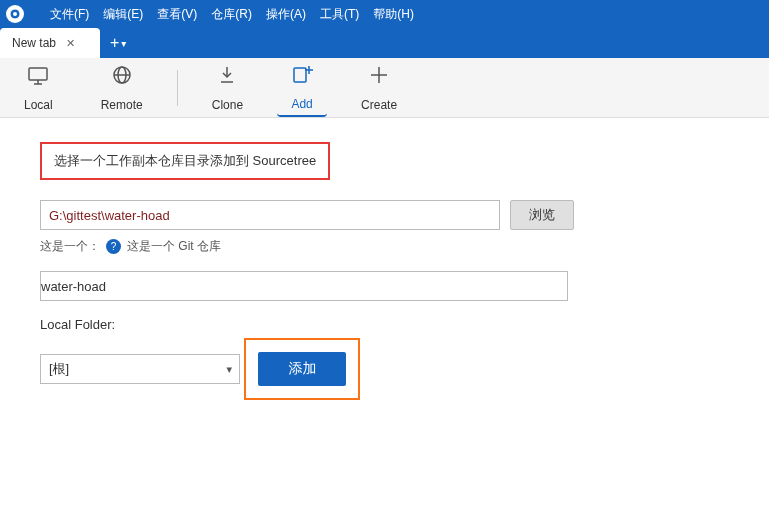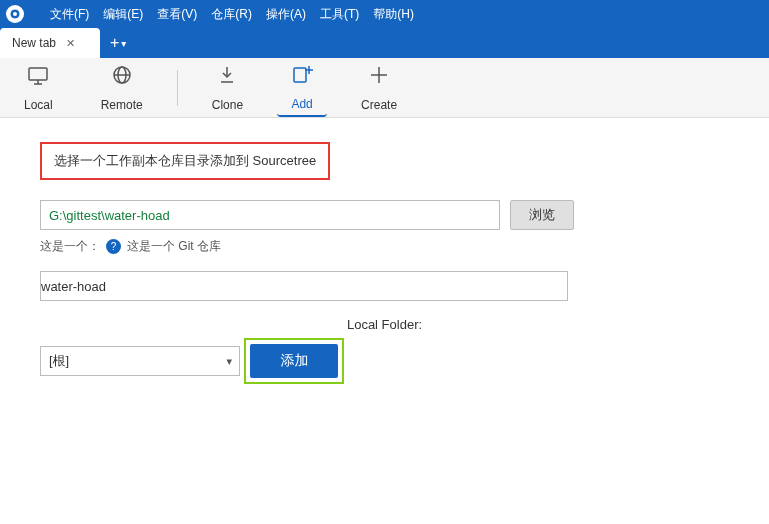--- a/index.html
+++ b/index.html
@@ -126,21 +126,21 @@
       display: flex;
       align-items: center;
       gap: 10px;
       margin-bottom: 8px;
     }
     .text-input {
       height: 30px;
       border: 1px solid #bbb;
       padding: 0 8px;
       font-size: 13px;
-      color: #15803d;
+      color: #7f1d1d;
       outline: none;
       width: 460px;
     }
     .browse-btn {
       height: 30px;
       padding: 0 18px;
       background: #e0e0e0;
       border: 1px solid #bbb;
       font-size: 13px;
       cursor: pointer;
@@ -177,21 +177,20 @@
       outline: none;
       width: 528px;
       display: block;
       margin-bottom: 16px;
     }
 
     .local-folder-label {
       font-size: 13px;
       color: #333;
       margin-bottom: 6px;
-      text-align: center;
     }
 
     .select-wrapper {
       position: relative;
       display: inline-block;
       width: 200px;
       margin-bottom: 20px;
     }
     .select-wrapper select {
       width: 100%;
@@ -208,23 +207,23 @@
     .select-arrow {
       position: absolute;
       right: 8px; top: 50%;
       transform: translateY(-50%);
       pointer-events: none;
       font-size: 11px;
       color: #555;
     }
 
     .add-btn-wrapper {
-      border: 2px solid #84cc16;
+      border: 2px solid #f97316;
       display: inline-block;
-      padding: 4px;
+      padding: 12px;
     }
     .add-btn {
       background: #1565c0;
       color: #fff;
       border: none;
       padding: 8px 30px;
       font-size: 14px;
       cursor: pointer;
       border-radius: 2px;
     }

